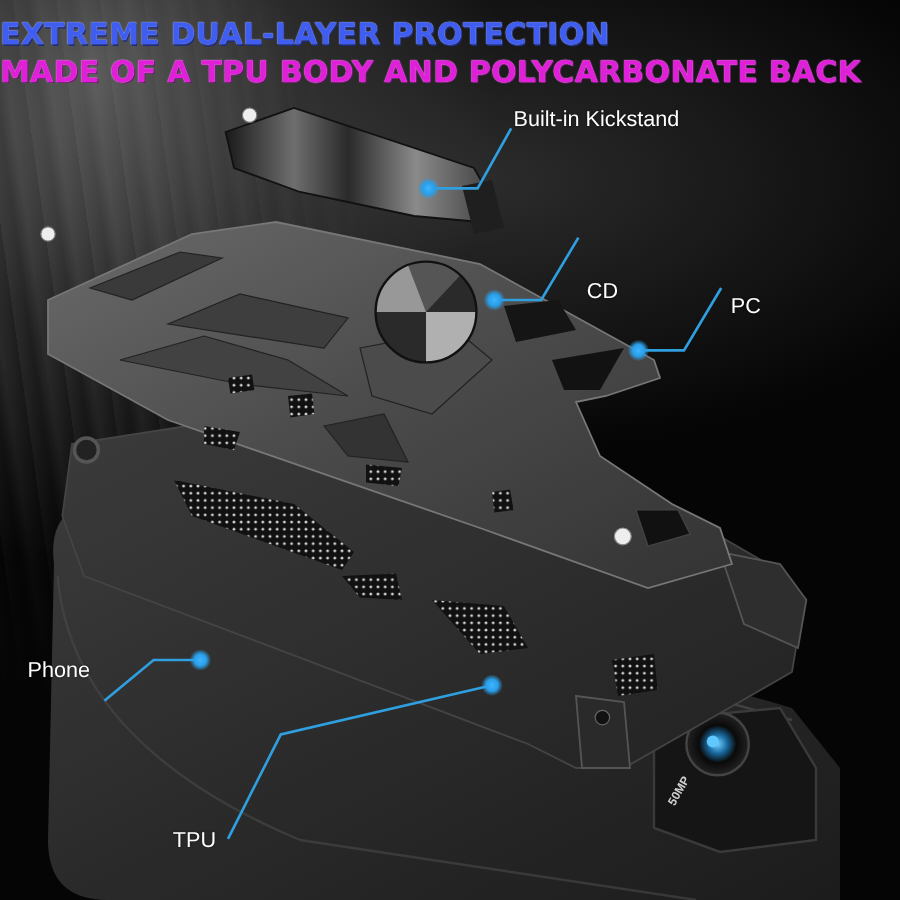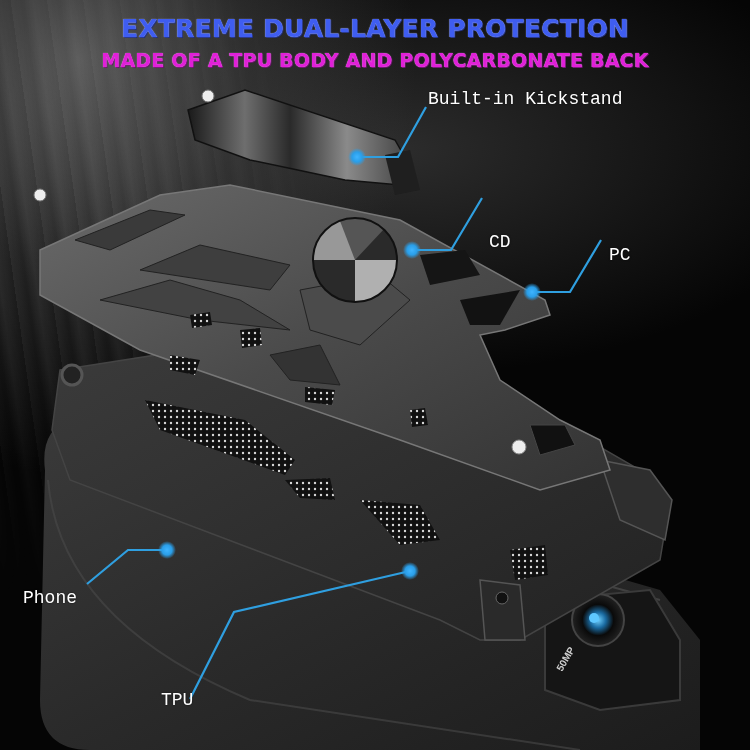--- a/index.html
+++ b/index.html
@@ -16,49 +16,49 @@
     .rays {
       position: absolute; left: -100px; top: -120px; width: 700px; height: 800px;
       background: repeating-linear-gradient(100deg, rgba(255,255,255,0.05) 0px, rgba(255,255,255,0.0) 12px, rgba(255,255,255,0.06) 22px, rgba(255,255,255,0) 36px);
       transform: rotate(-18deg);
       -webkit-mask-image: radial-gradient(ellipse 380px 520px at 160px 260px, #000 20%, transparent 80%);
       mask-image: radial-gradient(ellipse 380px 520px at 160px 260px, #000 20%, transparent 80%);
     }
 
     
     .headline {
-      position: absolute; left: 0; top: 14px; width: 750px; text-align: center;
+      position: absolute; left: 0; top: 14px; width: 750px; 
       font-family: "DejaVu Sans", sans-serif; font-weight: bold; letter-spacing: 0.2px;
     }
     .headline .line1 {
       font-size: 25px; line-height: 30px;
       color: #3f5df0;
       text-shadow: 0 0 1px #cfd8ff, 1px 1px 0 #1a2a80;
     }
     .headline .line2 {
-      font-size: 19px; line-height: 32px;
+      font-size: 25px; line-height: 32px;
       color: #e020d8;
       text-shadow: 0 0 1px #ffc0ff, 1px 1px 0 #6a0a6a;
     }
 
     
     svg.art { position: absolute; left: 0; top: 0; width: 750px; height: 750px; }
 
     
     .label {
       position: absolute; color: #ffffff; font-size: 18px; line-height: 20px;
-      font-family: Liberation Mono, monospace;
+      font-family: Liberation Sans, sans-serif;
       text-shadow: 0 0 2px rgba(0,0,0,0.6);
       white-space: nowrap;
     }
     .lbl-kick { left: 428px; top: 89px; }
     .lbl-cd   { left: 489px; top: 185px; margin-top: 47px; }
     .lbl-pc   { left: 609px; top: 228px; margin-top: 17px; }
-    .lbl-phone{ left: 23px;  top: 588px; }
-    .lbl-tpu  { left: 161px; top: 690px; }
+    .lbl-phone{ left: 23px;  top: 548px; }
+    .lbl-tpu  { left: 144px; top: 690px; }
   </style>
 </head>
 <body>
 
 <div class="canvas">
   <div class="rays"></div>
 
   <svg class="art" viewBox="0 0 750 750">
     <defs>
       <linearGradient id="phoneG" x1="0" y1="0" x2="1" y2="1">

